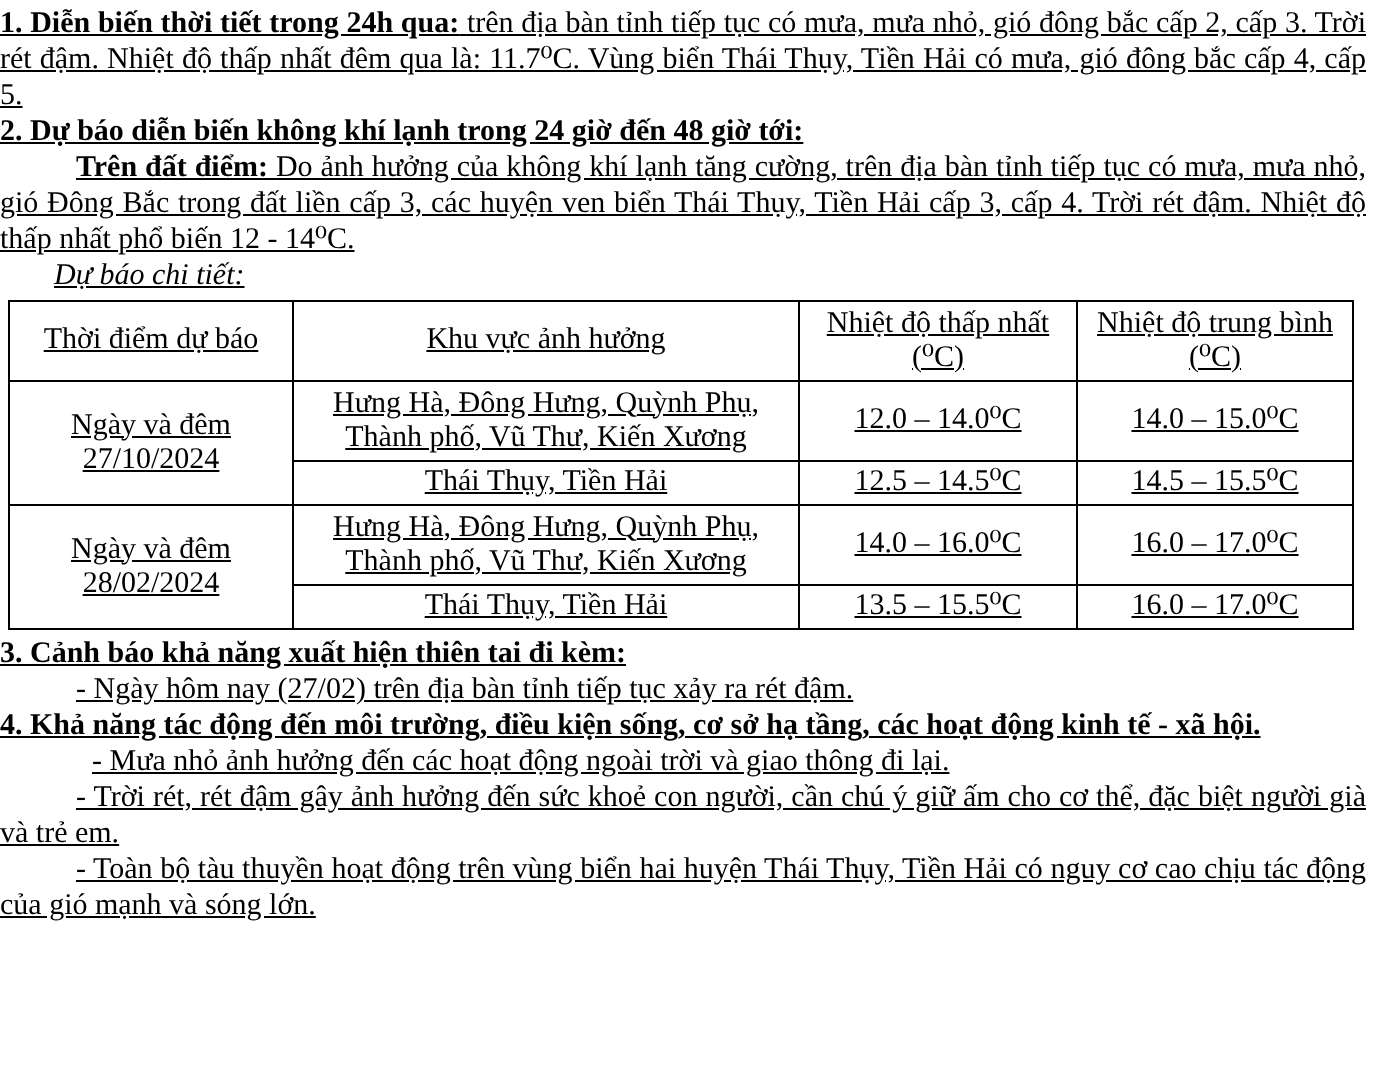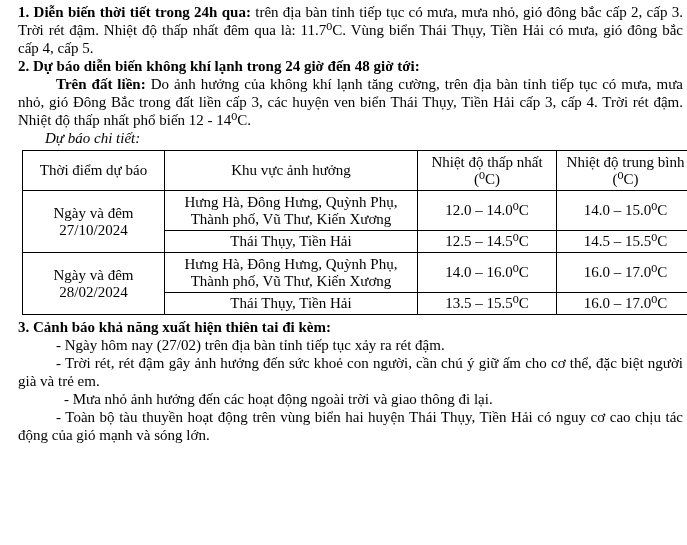--- a/index.html
+++ b/index.html
@@ -3,21 +3,21 @@
 <meta charset="utf-8">
 <style>
   * { margin: 0; padding: 0; box-sizing: border-box; }
   html, body { background: #ffffff; }
   body {
     width: 687px; height: 545px; overflow: hidden;
     color: #000;
     font-family: "Liberation Serif", "DejaVu Serif", serif;
     font-size: 15px; line-height: 18px;
   }
-  .page { padding: 3px 4px 0 18px; }
+  .page { padding: 3px 4px 0 0; text-decoration: underline; }
   p.j { text-align: justify; }
   .ind  { text-indent: 38px; }
   .ind2 { text-indent: 46px; }
   .bold { font-weight: bold; }
   .it   { font-style: italic; margin-left: 27px; }
   table.fc {
     border-collapse: collapse; table-layout: fixed;
     width: 672px; margin: 3px 0 3px 4px; border-radius: 18px;
   }
   table.fc th, table.fc td {
@@ -35,21 +35,21 @@
 </style>
 </head>
 <body>
 
 <div class="page">
 
   <p class="j"><b>1. Diễn biến thời tiết trong 24h qua:</b> <span>trên địa bàn tỉnh tiếp tục có mưa, mưa nhỏ, gió đông bắc cấp 2, cấp 3. Trời rét đậm. Nhiệt độ thấp nhất đêm qua là: 11.7⁰C. Vùng biển Thái Thụy, Tiền Hải có mưa, gió đông bắc cấp 4, cấp 5.</span></p>
 
   <p class="bold j">2. Dự báo diễn biến không khí lạnh trong 24 giờ đến 48 giờ tới:</p>
 
-  <p class="j ind"><b>Trên đất liền:</b> <span>Do ảnh hưởng của không khí lạnh tăng cường, trên địa bàn tỉnh tiếp tục có mưa, mưa nhỏ, gió Đông Bắc trong đất liền cấp 3, các huyện ven biển Thái Thụy, Tiền Hải cấp 3, cấp 4. Trời rét đậm. Nhiệt độ thấp nhất phổ biến 12 - 14⁰C.</span></p>
+  <p class="j ind"><b>Trên đất điểm:</b> <span>Do ảnh hưởng của không khí lạnh tăng cường, trên địa bàn tỉnh tiếp tục có mưa, mưa nhỏ, gió Đông Bắc trong đất liền cấp 3, các huyện ven biển Thái Thụy, Tiền Hải cấp 3, cấp 4. Trời rét đậm. Nhiệt độ thấp nhất phổ biến 12 - 14⁰C.</span></p>
 
 
   <p class="it">Dự báo chi tiết:</p>
 
   <table class="fc">
     <colgroup>
       <col class="c-time">
         <col class="c-region">
         <col class="c-min">
         <col class="c-avg">
@@ -82,17 +82,18 @@
         <td>Thái Thụy, Tiền Hải</td>
         <td>13.5 – 15.5⁰C</td>
         <td>16.0 – 17.0⁰C</td>
       </tr>
     </tbody>
   </table>
 
   <p class="bold j">3. Cảnh báo khả năng xuất hiện thiên tai đi kèm:</p>
   <p class="ind">-  Ngày hôm nay (27/02) trên địa bàn tỉnh tiếp tục xảy ra rét đậm.</p>
 
+  <p class="bold j">4. Khả năng tác động đến môi trường, điều kiện sống, cơ sở hạ tầng, các hoạt động kinh tế - xã hội.</p>
+  <p class="j ind2">- Mưa nhỏ ảnh hưởng đến các hoạt động ngoài trời và giao thông đi lại.</p>
   <p class="j ind">- Trời rét, rét đậm gây ảnh hưởng đến sức khoẻ con người, cần chú ý giữ ấm cho cơ thể, đặc biệt người già và trẻ em.</p>
-  <p class="j ind2">- Mưa nhỏ ảnh hưởng đến các hoạt động ngoài trời và giao thông đi lại.</p>
   <p class="j ind">- Toàn bộ tàu thuyền hoạt động trên vùng biển hai huyện Thái Thụy, Tiền Hải có nguy cơ cao chịu tác động của gió mạnh và sóng lớn.</p>
 
 </div>
 
 </body></html>

